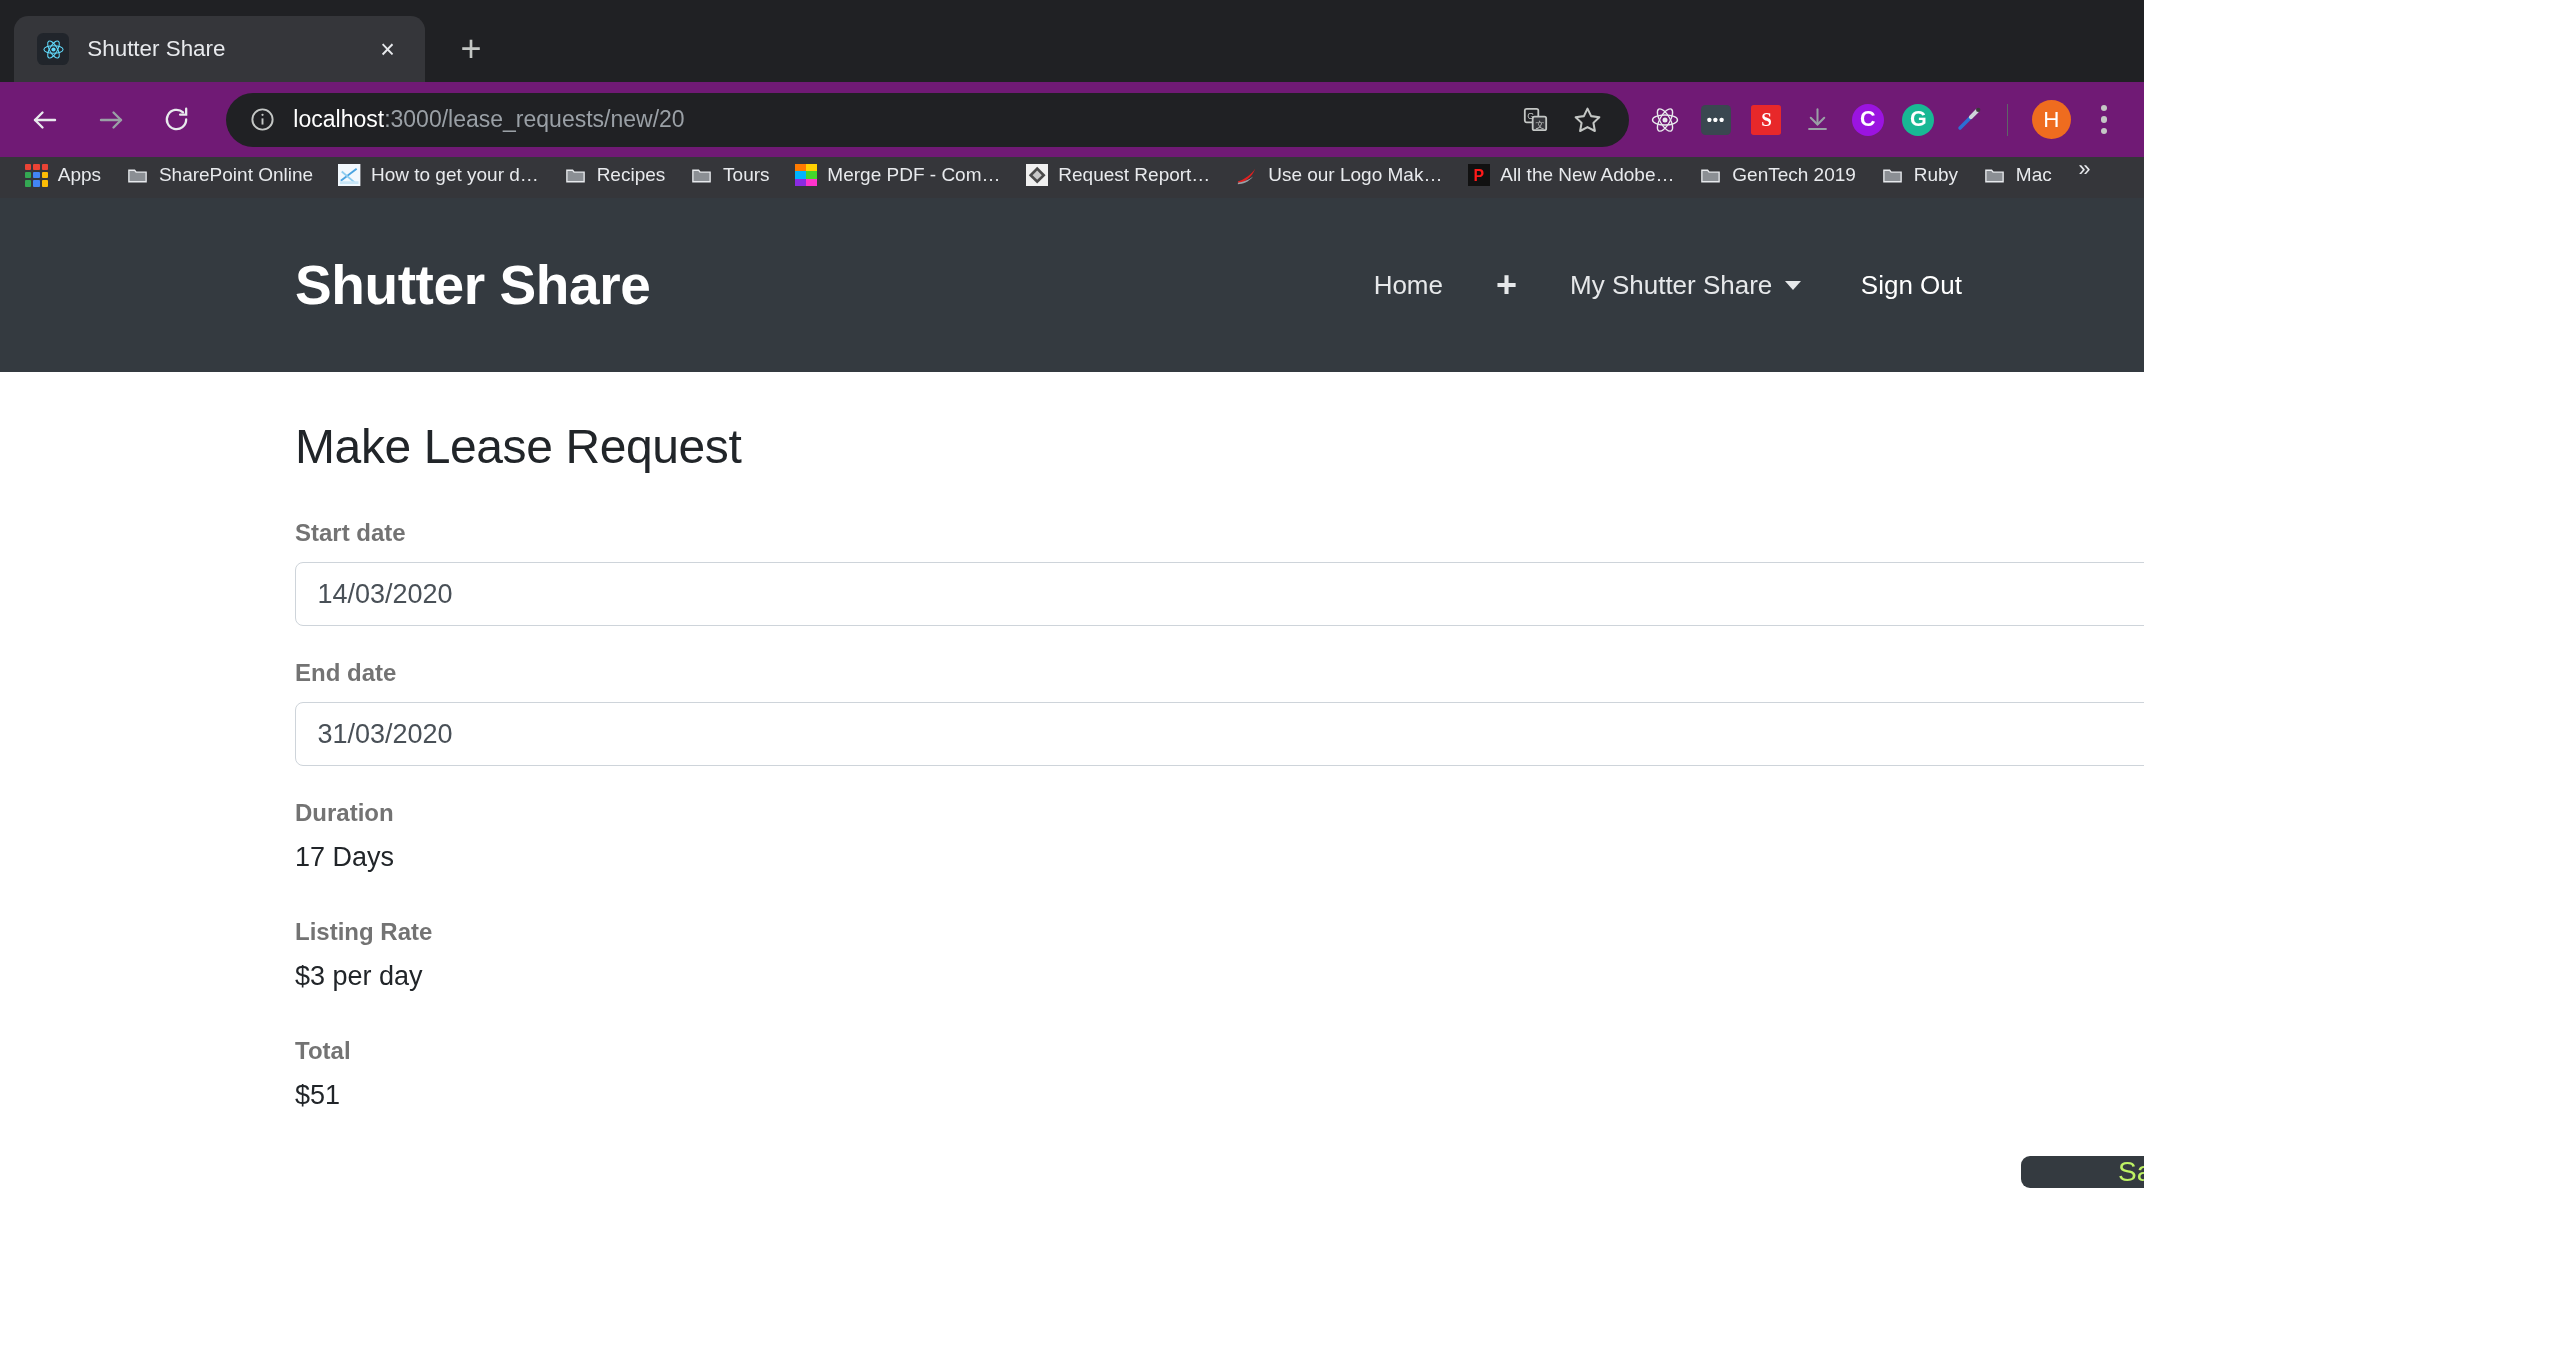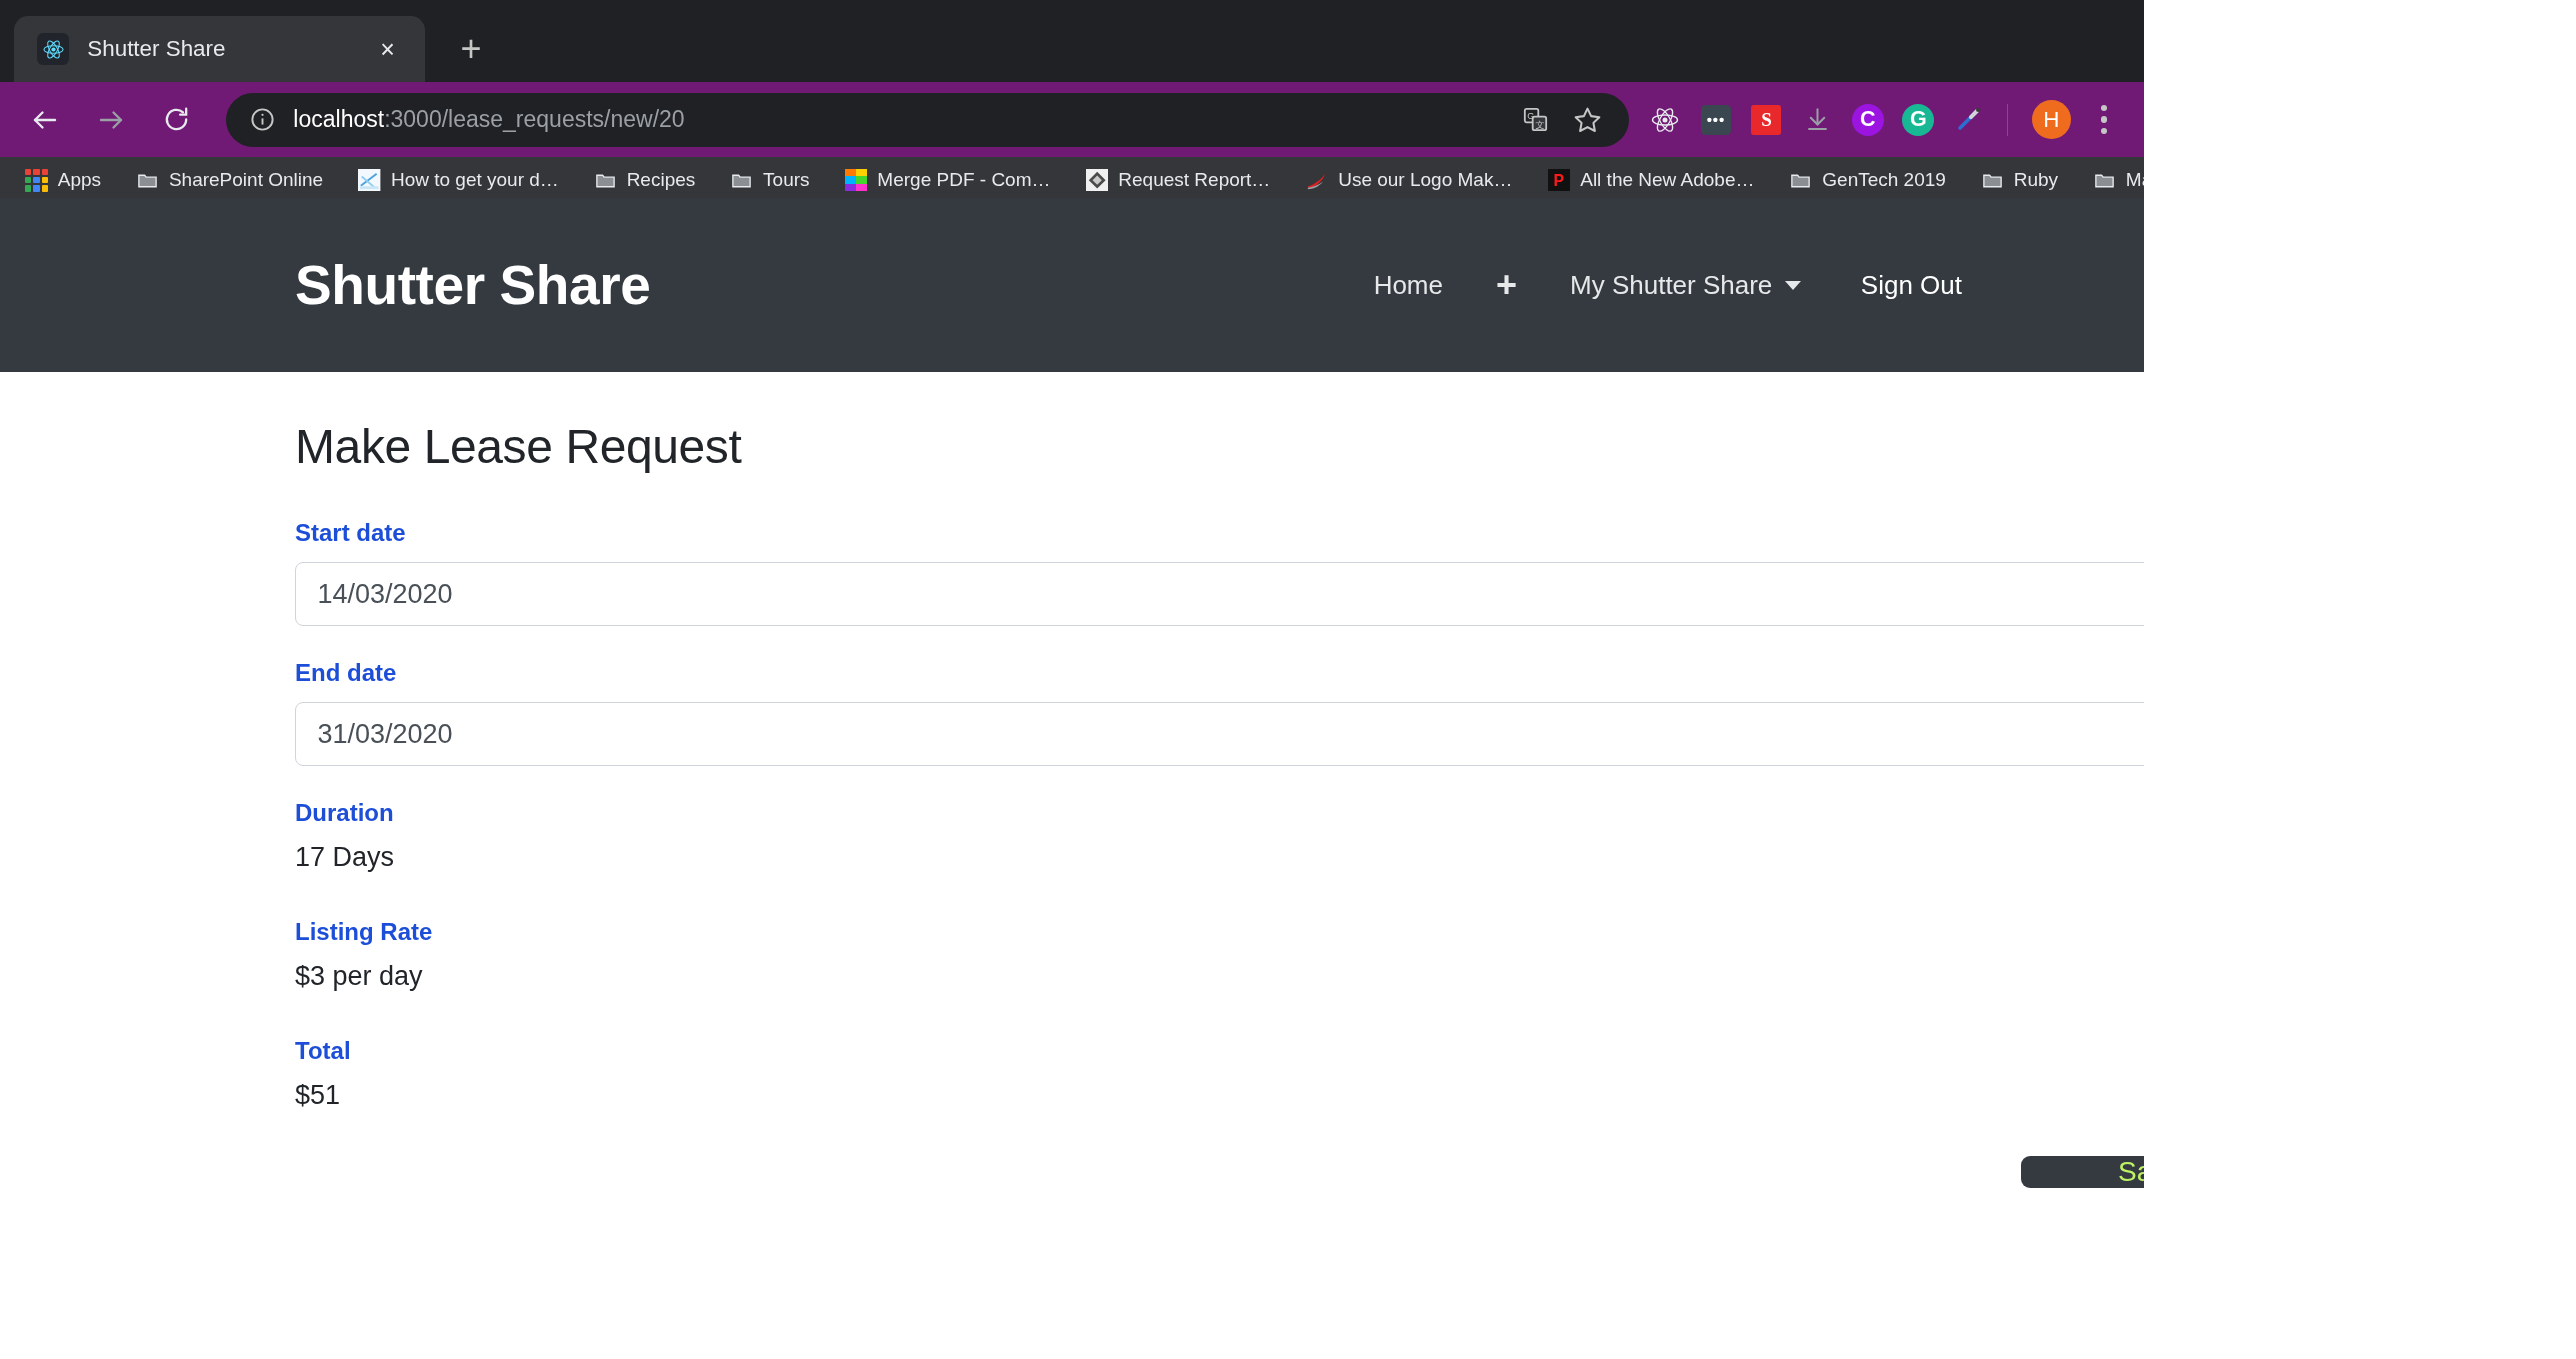--- a/index.html
+++ b/index.html
@@ -106,23 +106,23 @@
     background: #ef6c1f; color: #fff;
     display: flex; align-items: center; justify-content: center;
     font-size: 22.4px; margin: 0 9px; flex: 0 0 auto;
   }
   .kebab { width: 41px; height: 41px; display: flex; flex-direction: column; align-items: center; justify-content: center; gap: 5.4px; flex: 0 0 auto; }
   .kebab i { width: 6.3px; height: 6.3px; border-radius: 50%; background: #c4c7c5; display: block; }
 
   .bookmarks {
     height: 41px;
     background: #35363a;
-    display: flex; align-items: flex-end;
+    display: flex; align-items: flex-start;
     padding: 0 12.5px;
-    gap: 10px;
+    gap: 0;
     flex: 0 0 auto;
     overflow: hidden;
   }
   .bm {
     display: flex; align-items: center; gap: 9.8px;
     padding: 0 12.5px; height: 36px;
     color: #e8eaed; font-size: 19px;
     white-space: nowrap; flex: 0 0 auto;
   }
   .bm-ico { width: 23px; height: 23px; flex: 0 0 auto; display: flex; align-items: center; justify-content: center; }
@@ -168,21 +168,21 @@
     display: inline-block;
   }
 
   .content { padding: 47px 0 0 295px; }
   h1.page-title {
     font-size: 48px; font-weight: normal; color: #212529;
     letter-spacing: -0.4px;
     margin-bottom: 45px;
   }
   .field-label {
-    font-size: 24px; font-weight: bold; color: #1d4ed8;
+    font-size: 24px; font-weight: bold; color: #737373;
     margin-bottom: 15px;
   }
   .text-input {
     width: 1984px; height: 64px;
     border: 1.8px solid #ced4da;
     border-radius: 8px;
     background: #fff;
     color: #495057;
     font-size: 27px;
     font-family: "Liberation Sans", sans-serif;

